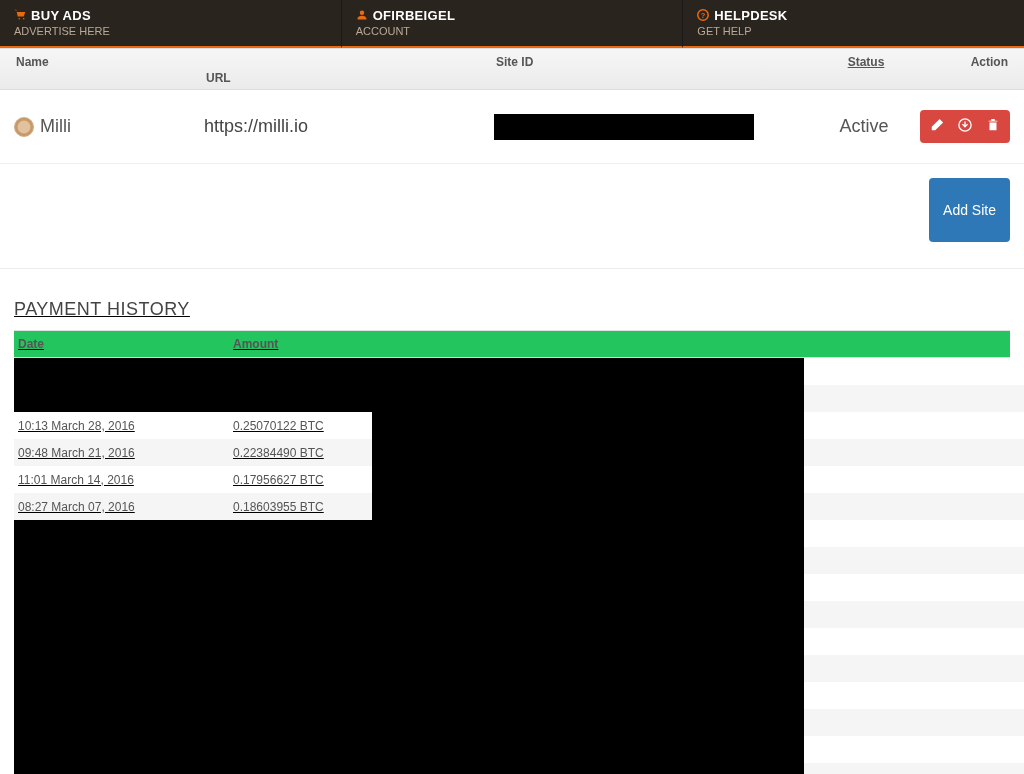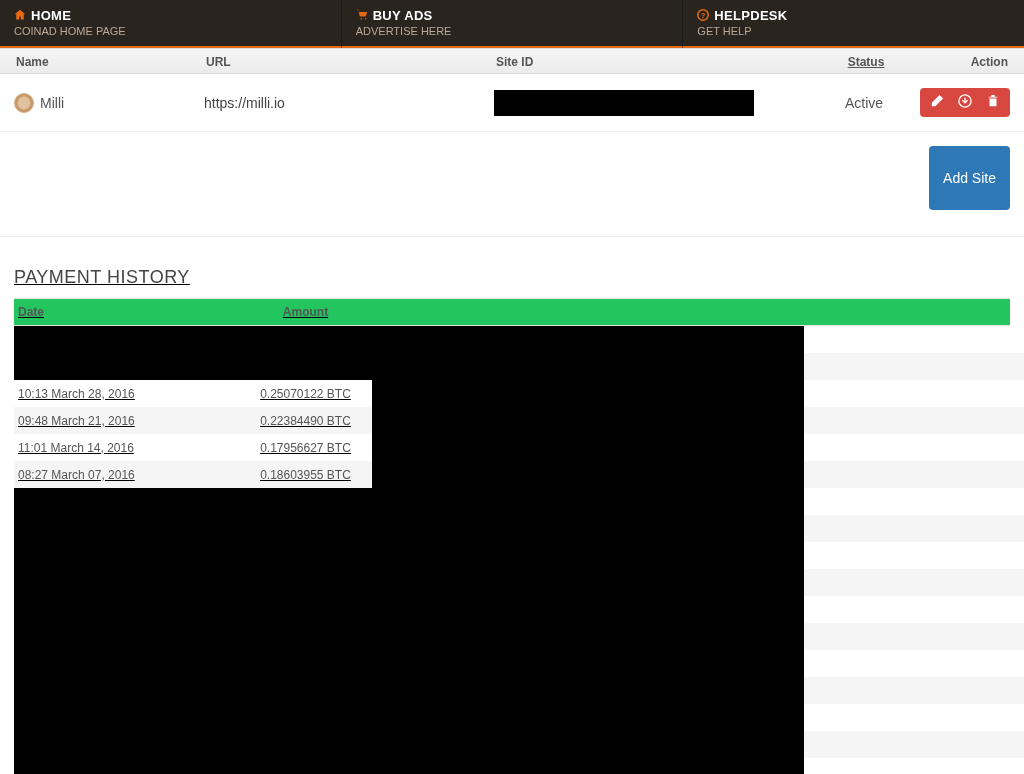--- a/index.html
+++ b/index.html
@@ -42,30 +42,30 @@
       background: linear-gradient(#f6f6f6, #ebebeb);
       padding: 6px 16px 4px;
       font-size: 12px;
       color: #555;
       font-weight: bold;
       border-top: 1px solid #ddd;
       border-bottom: 1px solid #ddd;
       filter: blur(0.6px);
     }
     .col-name { flex: 0 0 190px; }
-    .col-url { flex: 0 0 290px; }
+    .col-url { flex: 0 0 290px; margin-top: 16px; }
     .col-siteid { flex: 0 0 330px; }
     .col-status { flex: 0 0 80px; text-align: center; text-decoration: underline; }
     .col-action { flex: 1; text-align: right; }
 
     .site-row {
       display: flex;
       align-items: center;
-      padding: 14px 14px;
-      font-size: 14px;
+      padding: 20px 14px;
+      font-size: 18px;
       color: #555;
       border-bottom: 1px solid #eee;
     }
     .site-name-cell {
       flex: 0 0 190px;
       display: flex;
       align-items: center;
       gap: 6px;
     }
     .site-favicon {
@@ -110,21 +110,21 @@
       display: flex;
       background: #22c55e;
       padding: 6px 4px;
       font-size: 12px;
       font-weight: bold;
       color: #555;
       border-top: 1px solid #e1e1e1;
       border-bottom: 1px solid #e1e1e1;
     }
     .h-date { flex: 0 0 215px; }
-    .h-amount { flex: 0 0 145px; text-align: center; }
+    .h-amount { flex: 0 0 145px; }
     .h-txid { flex: 1; }
 
     .history-body { position: relative; }
     .history-row {
       display: flex;
       padding: 5px 4px;
       font-size: 12px;
       color: #555;
       height: 27px;
       align-items: center;
@@ -162,34 +162,34 @@
     .stripe:nth-child(even) { background: #f5f5f5; }
     .stripe:nth-child(odd) { background: #fff; }
   </style>
 </head>
 <body>
 
 <div class="topnav">
   <div class="nav-item">
     <div class="nav-title-row">
       <span class="nav-icon"><svg viewBox="0 0 16 16">
-            <path d="M8 1 1 7h2v7h4V10h2v4h4V7h2z"></path>
-          </svg></span>
-      <span class="nav-title">HOME</span>
-    </div>
-    <div class="nav-subtitle">COINAD HOME PAGE</div>
+            <path d="M1 1h2l2 9h8l2-6H5M6 13a1 1 0 1 0 2 0 1 1 0 0 0-2 0m6 0a1 1 0 1 0 2 0 1 1 0 0 0-2 0"></path>
+          </svg></span>
+      <span class="nav-title">BUY ADS</span>
+    </div>
+    <div class="nav-subtitle">ADVERTISE HERE</div>
   </div>
   <div class="nav-item">
     <div class="nav-title-row">
       <span class="nav-icon"><svg viewBox="0 0 16 16">
-            <path d="M1 1h2l2 9h8l2-6H5M6 13a1 1 0 1 0 2 0 1 1 0 0 0-2 0m6 0a1 1 0 1 0 2 0 1 1 0 0 0-2 0"></path>
-          </svg></span>
-      <span class="nav-title">BUY ADS</span>
-    </div>
-    <div class="nav-subtitle">ADVERTISE HERE</div>
+            <path d="M8 8a3 3 0 1 0 0-6 3 3 0 0 0 0 6m0 1c-3 0-6 1.5-6 4v1h12v-1c0-2.5-3-4-6-4"></path>
+          </svg></span>
+      <span class="nav-title">OFIRBEIGEL</span>
+    </div>
+    <div class="nav-subtitle">ACCOUNT</div>
   </div>
   <div class="nav-item">
     <div class="nav-title-row">
       <span class="nav-icon"><svg viewBox="0 0 16 16">
             <circle cx="8" cy="8" r="7" fill="none" stroke="#e86a0f" stroke-width="2"></circle>
             <text x="8" y="12" text-anchor="middle" font-size="10" fill="#e86a0f" font-weight="bold">?</text>
           </svg></span>
       <span class="nav-title">HELPDESK</span>
     </div>
     <div class="nav-subtitle">GET HELP</div>

